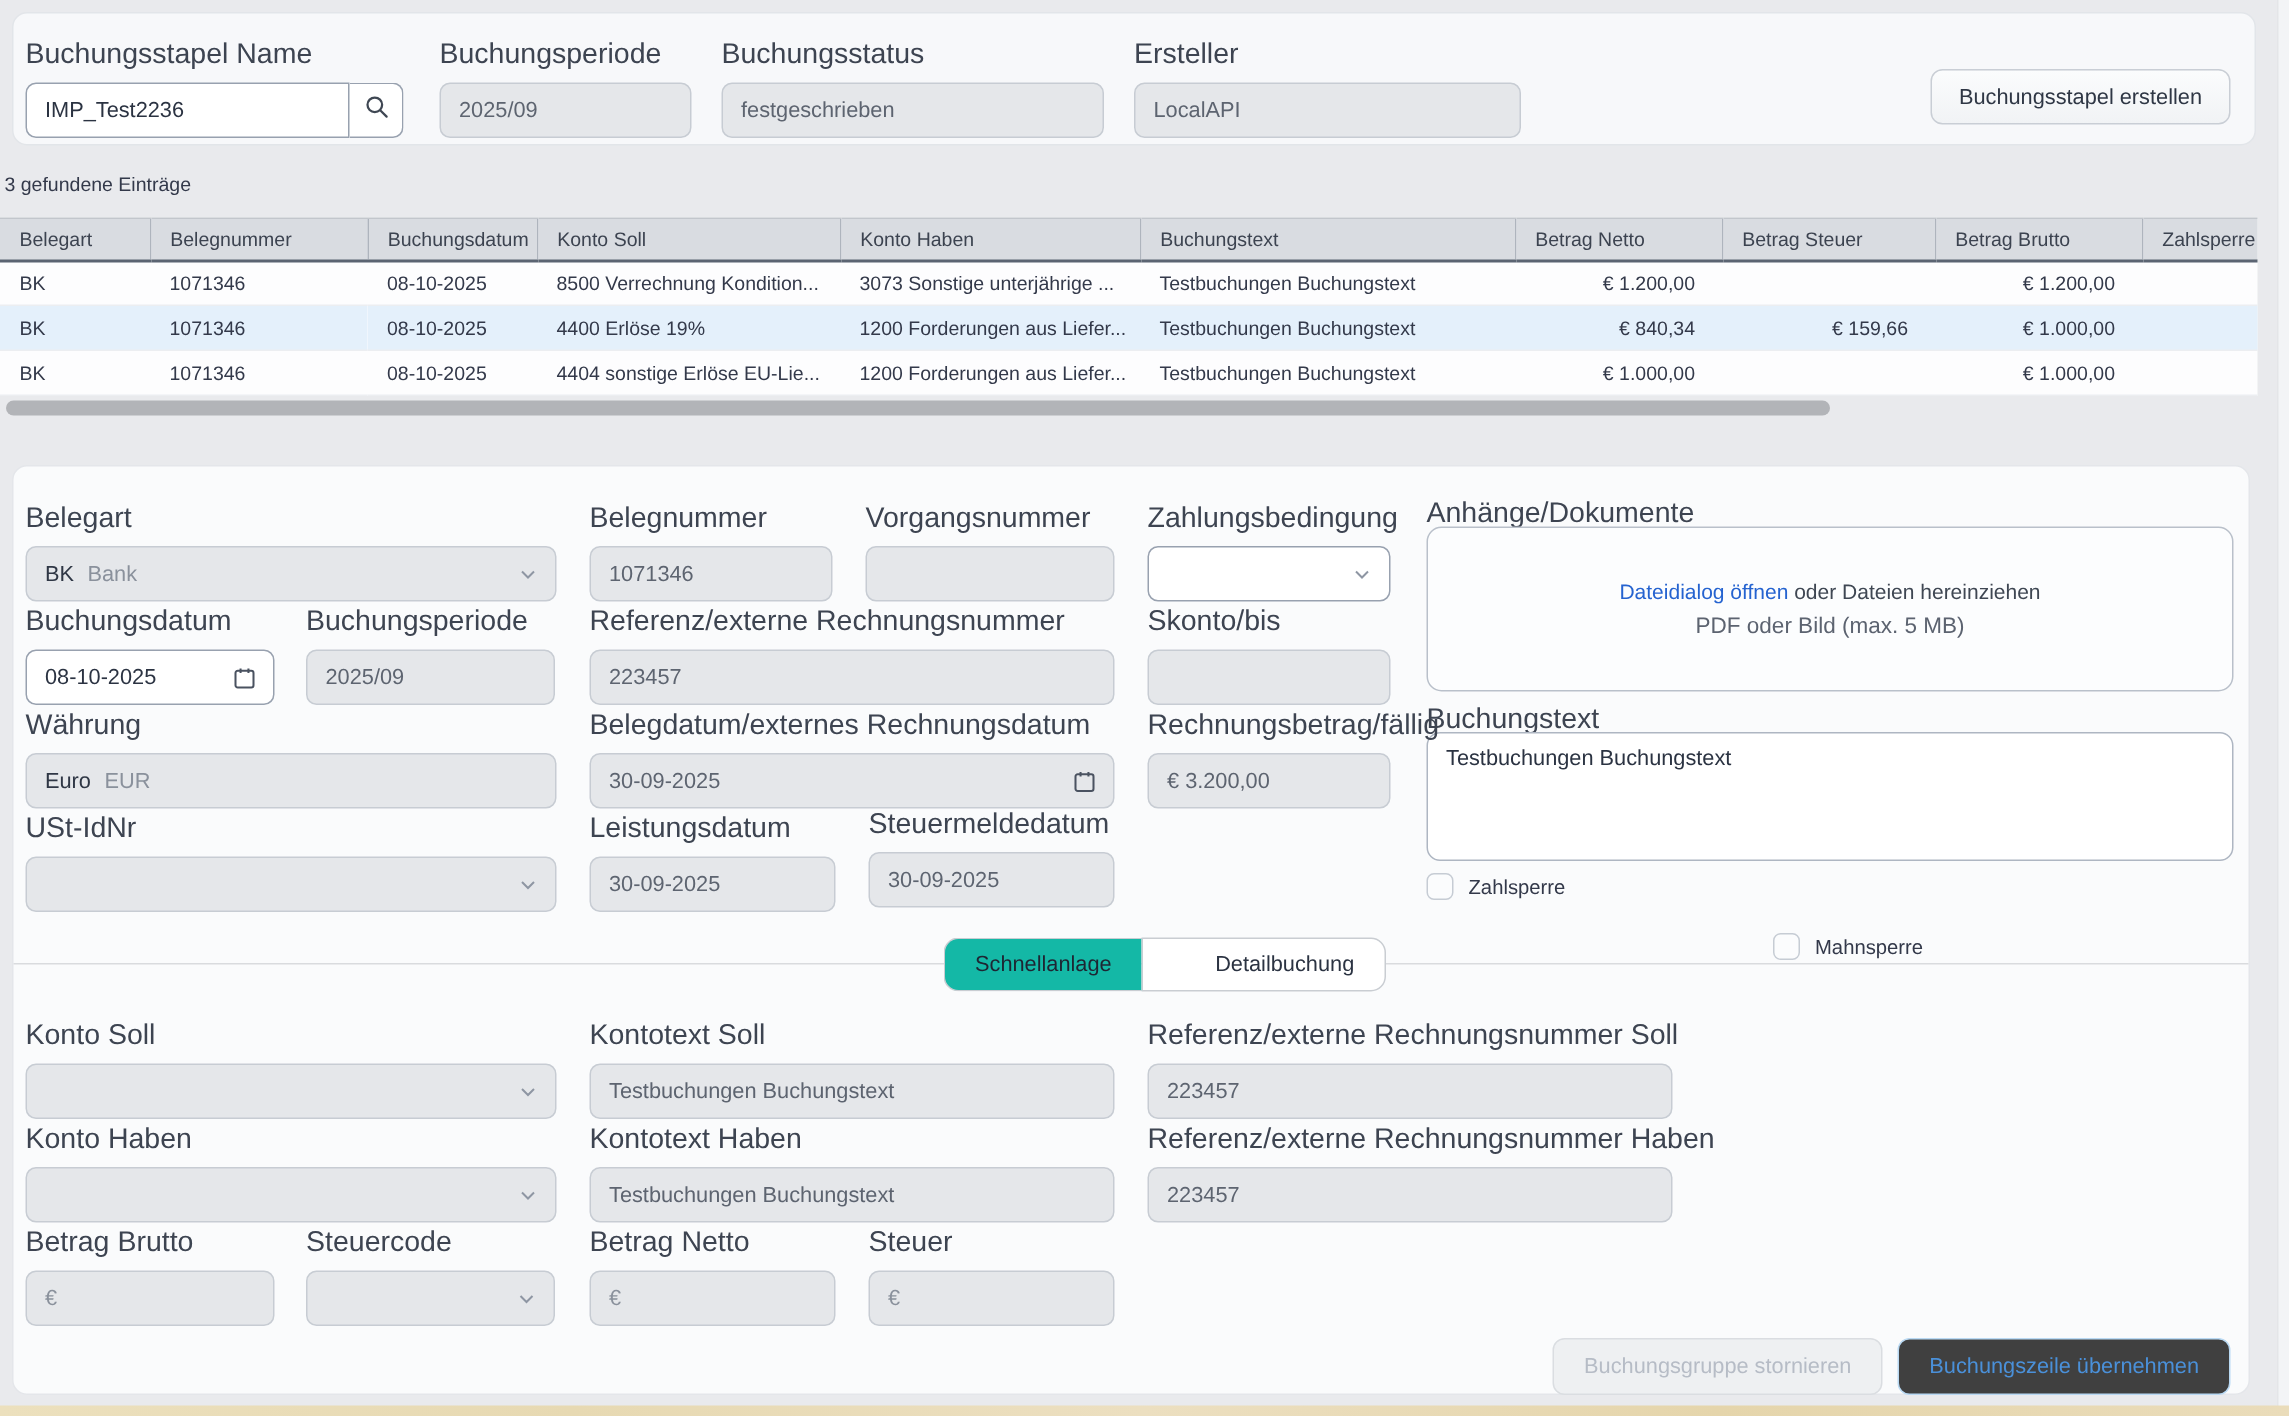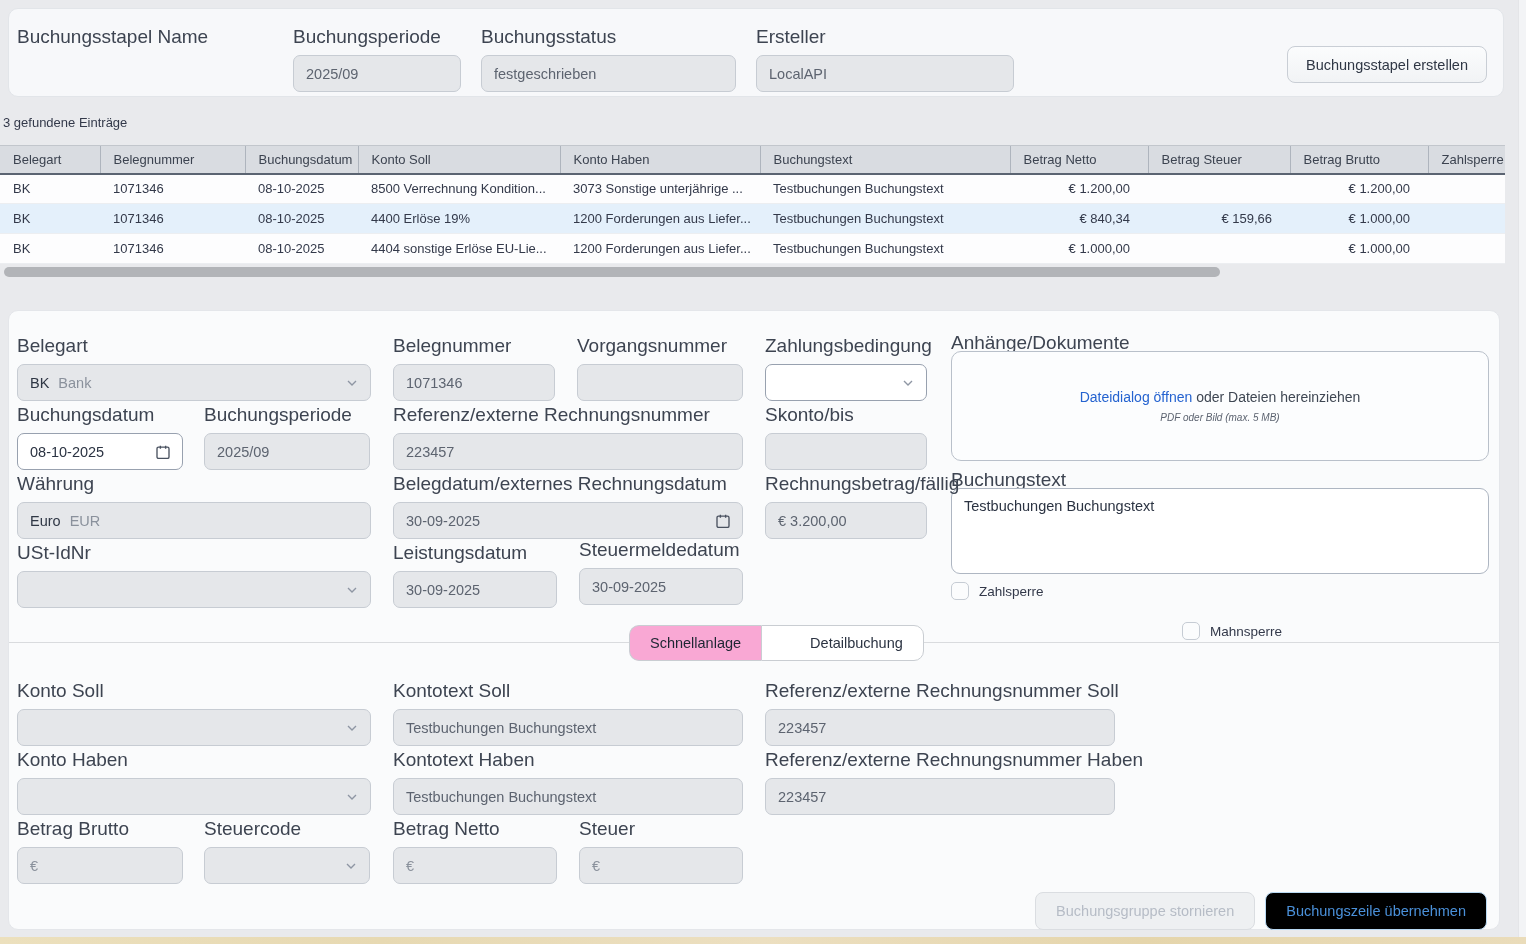--- a/index.html
+++ b/index.html
@@ -70,63 +70,76 @@
   
   .formcard { left:8px; top:310px; width:1492px; height:620px; background:#fafbfc; border-color:#e4e6ea; }
 
   .dropzone {
     position:absolute; left:942px; top:40px; width:538px; height:110px;
     border:1px solid #b9c0ca; border-radius:10px; background:#fcfdfe;
     display:flex; flex-direction:column; align-items:center; justify-content:center; gap:7px;
   }
   .dropline { font-size:14px; color:#3f4753; }
   .droplink { color:#2563d0; cursor:pointer; }
-  .drophint { font-size:10px; color:#5c6370;font-style:italic; }
+  .drophint { font-size:15px; color:#5c6370; }
 
   textarea.btext {
     position:absolute; left:942px; top:177px; width:538px; height:86px;
     border:1px solid #aeb6c2; border-radius:9px; background:#fff; resize:none;
     font-family:inherit; font-size:14.5px; color:#2b3342; padding:9px 12px;
   }
   .cbrow { position:absolute; display:flex; align-items:center; gap:10px; }
   .cb { width:18px; height:18px; border:1px solid #c6ccd4; border-radius:5px; background:#fbfcfd; cursor:pointer; }
   .cblbl { font-size:13.5px; color:#33394a; }
 
   .tabline { position:absolute; left:0; right:0; top:331px; border-top:1px solid #d9dbde; }
   .tabs { position:absolute; left:620px; top:314px; display:flex; }
   .tab {
     height:36px; display:flex; align-items:center; padding:0 20px;
     font-size:14.5px; border:1px solid #c9cdd2; background:#fff; cursor:pointer; color:#2b3342;
   }
-  .tab.active { background:#f9a8d4; border-right:none; border-radius:10px 0 0 10px; color:#1e2633; }
+  .tab.active { background:#14b8a6; border-right:none; border-radius:10px 0 0 10px; color:#1e2633; }
   .tab.inactive { border-radius:0 10px 10px 0;padding-left:48px; }
 
   .footbtns { position:absolute; right:12px; top:581px; display:flex; gap:10px; }
   .btn-disabled {
     height:38px; border-radius:8px; border:1px solid #dadde1; background:#eef0f2;
     color:#b6bcc6; font-size:14.5px; font-family:inherit; padding:0 20px;
   }
   .btn-primary {
-    height:38px; border-radius:8px; border:1px solid #b9d9f3; background:#000000;
+    height:38px; border-radius:8px; border:1px solid #b9d9f3; background:#404040;
     color:#4a90d9; font-size:14.5px; font-family:inherit; padding:0 20px; cursor:pointer;
   }
 
   .page-scrollbar { position:absolute; right:0; top:0; width:8px; height:944px; background:#f3f4f6; border-left:1px solid #e4e5e8; }
   .bottom-strip {
     position:absolute; left:0; bottom:0; width:1526px; height:7px;
     background:linear-gradient(90deg,#ece0bd,#e7d9b2,#ecdfc0,#e5d5ab,#eadcba);
   }
 </style>
 </head>
 <body>
 
 <div class="card" style="left:8px;top:8px;width:1496px;height:89px;">
 
   <div class="field" style="left:8px;top:17px;">
     <span class="lbl">Buchungsstapel Name</span>
+    <div class="searchwrap">
+      <div class="inp white">
+        <span>IMP_Test2236</span>
+      </div>
+      <div class="searchbtn">
+        <span>
+          <svg width="18" height="18" viewBox="0 0 24 24" fill="none" stroke="#3f4753" stroke-width="2">
+            <circle cx="10.5" cy="10.5" r="6.5"></circle>
+              <line x1="15.5" y1="15.5" x2="21" y2="21" stroke-linecap="round"></line>
+          </svg>
+        </span>
+      </div>
+    </div>
   </div>
 
   <div class="field" style="left:284px;top:17px;">
     <span class="lbl">Buchungsperiode</span>
     <div class="inp" style="width:168px;">
       <span>2025/09</span>
     </div>
   </div>
 
   <div class="field" style="left:472px;top:17px;">

